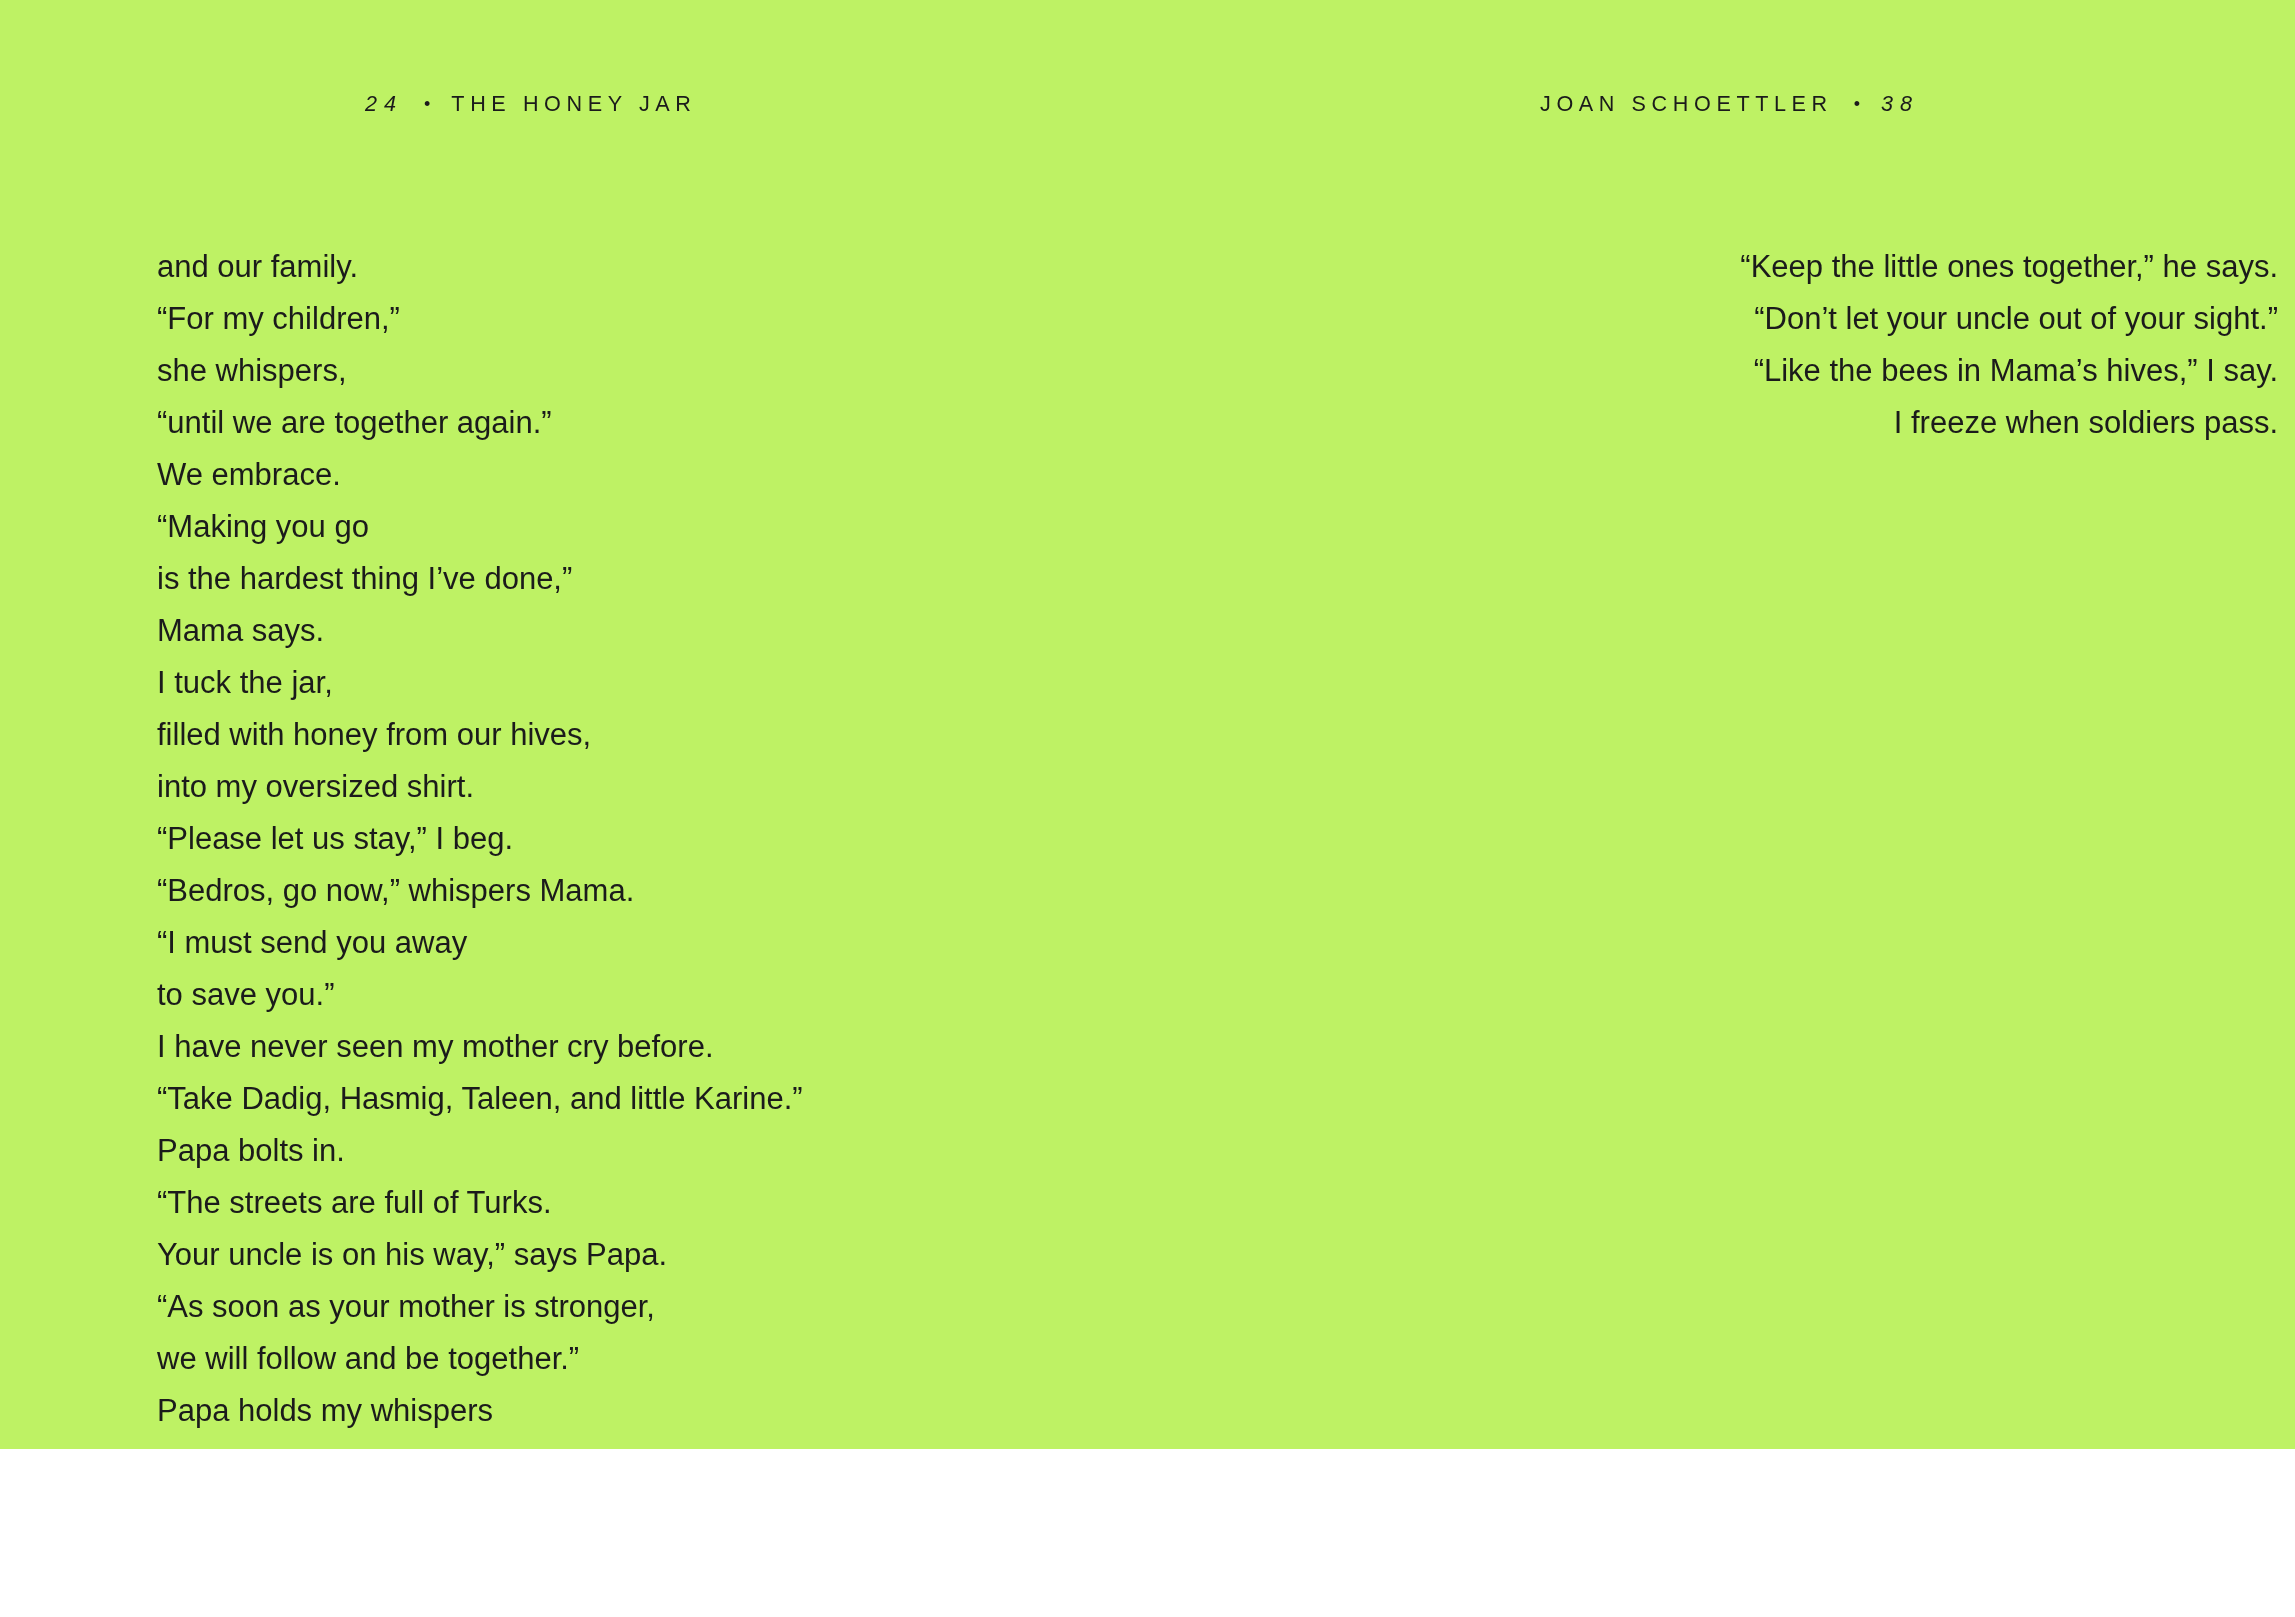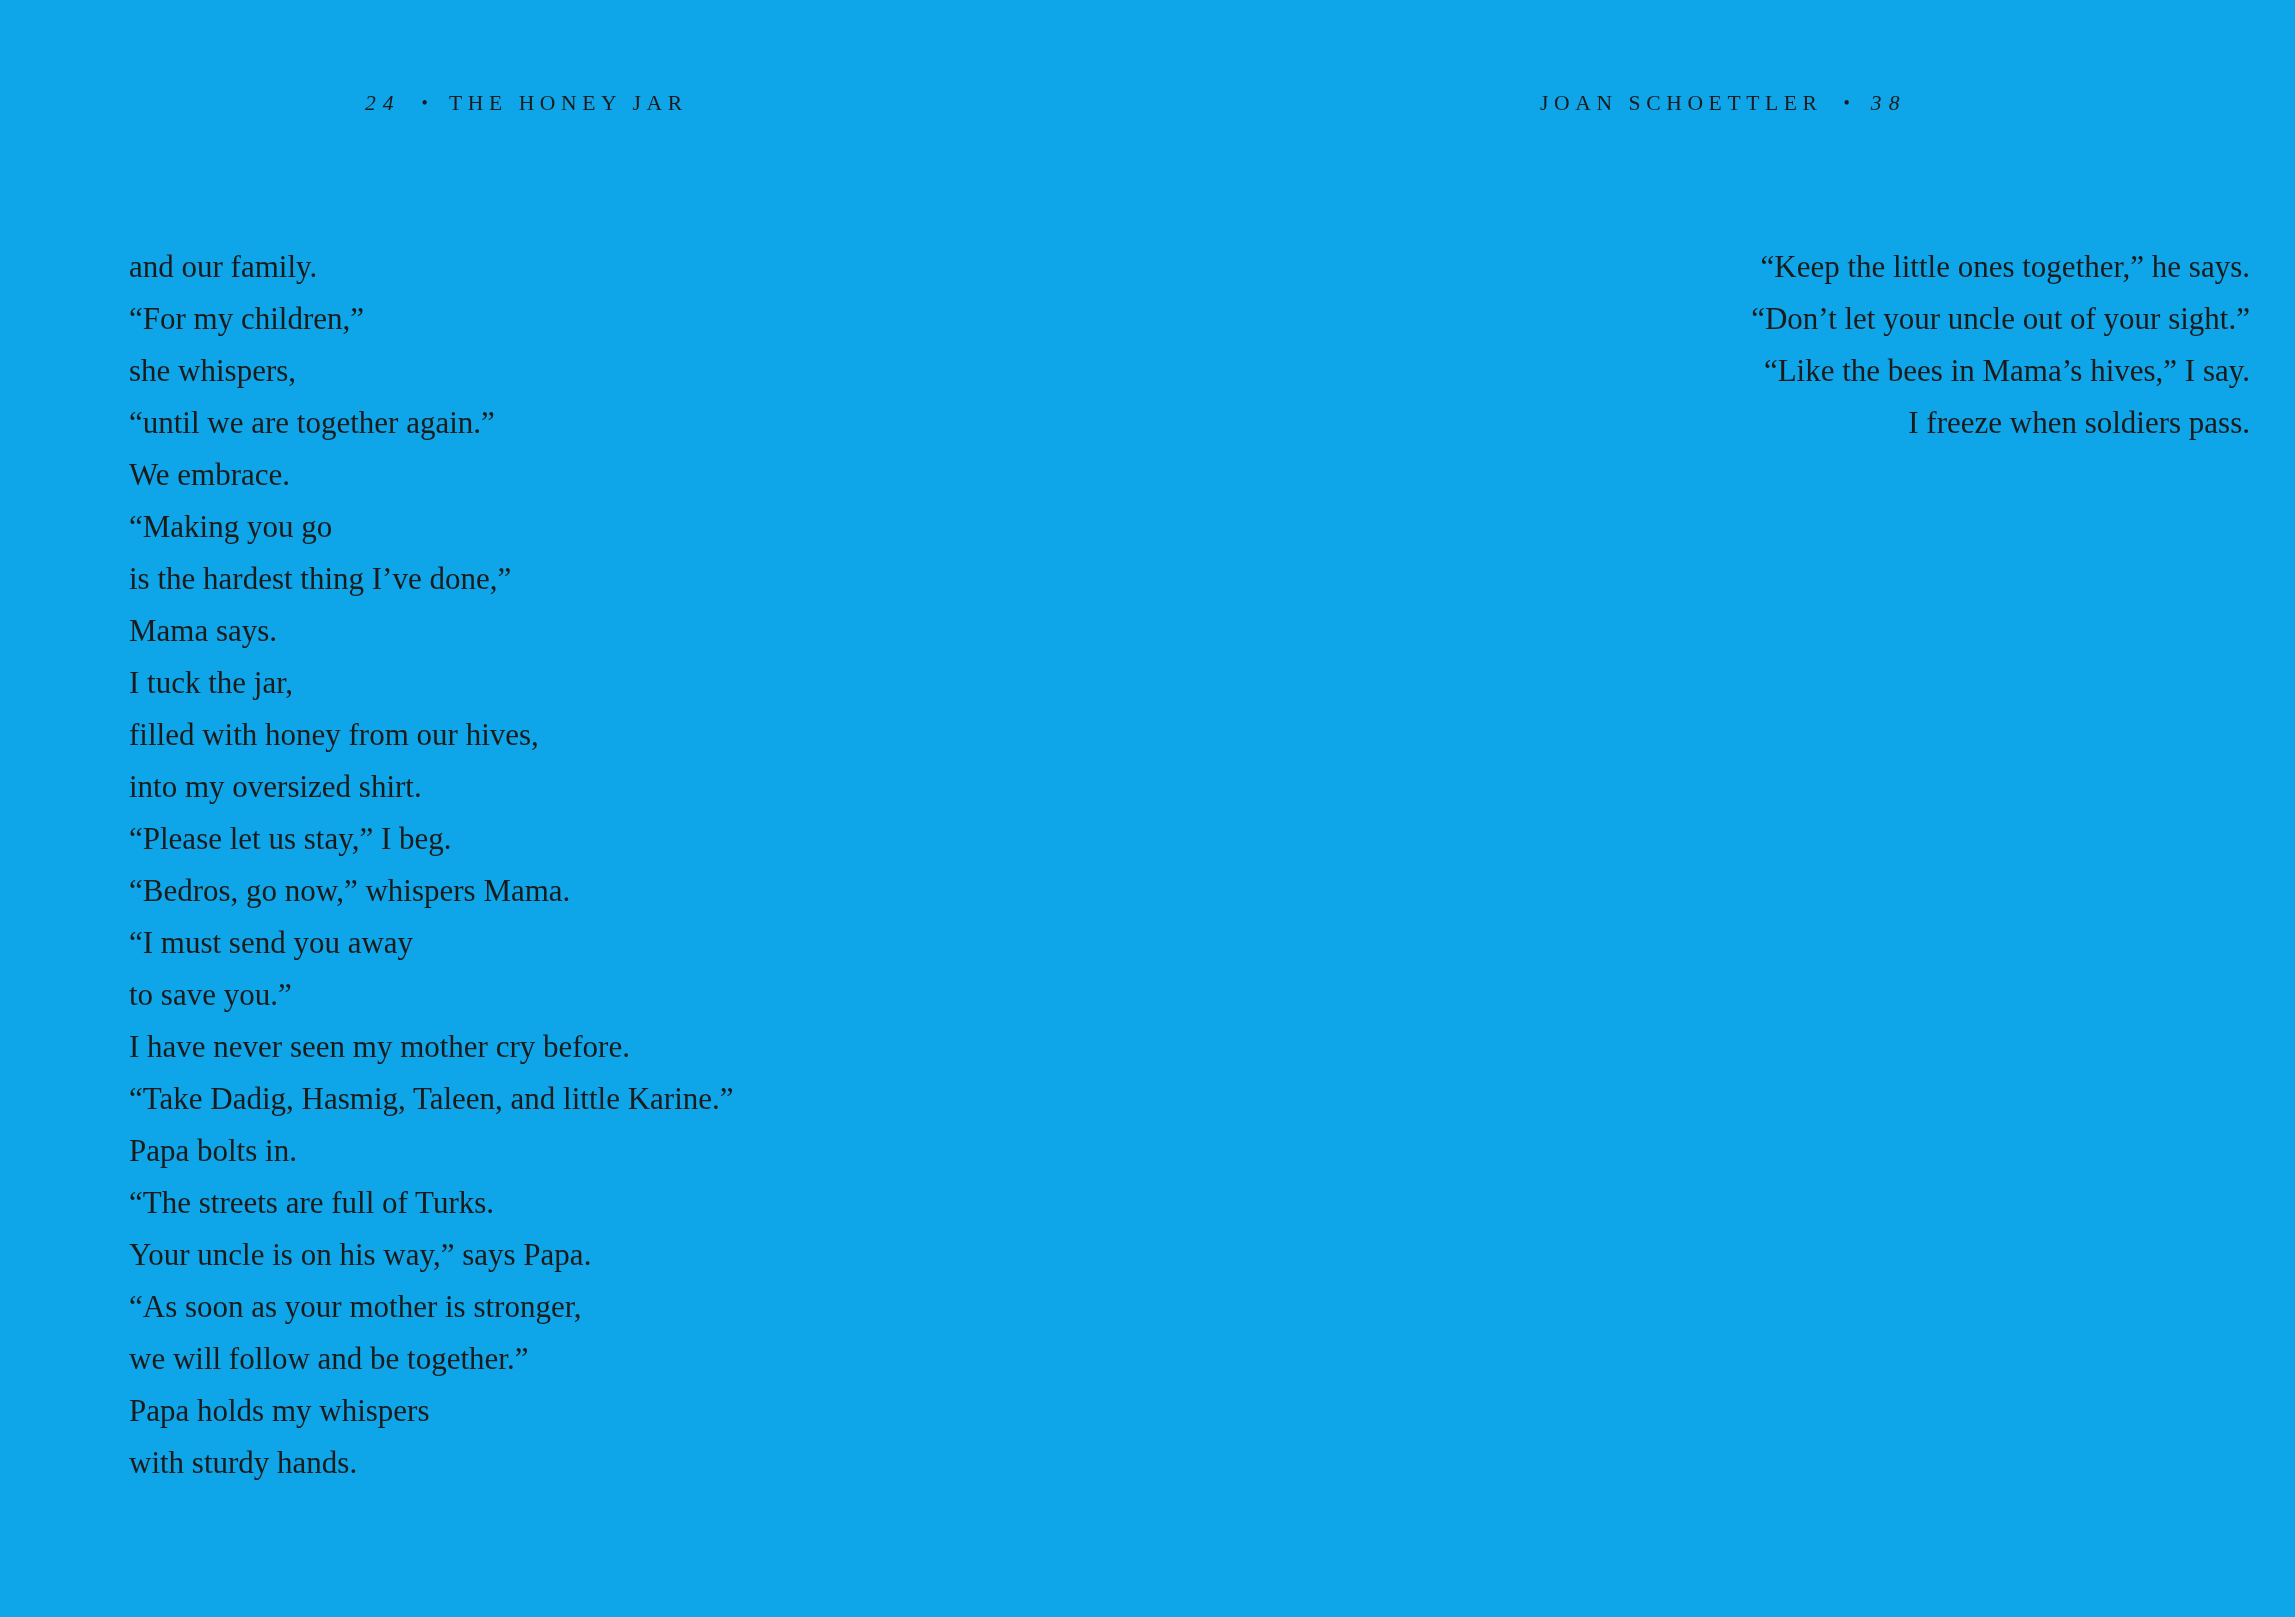--- a/index.html
+++ b/index.html
@@ -3,24 +3,24 @@
 <meta charset="utf-8">
 <style>
   html, body {
     margin: 0;
     padding: 0;
     background: #ffffff;
   }
   .spread {
     position: relative;
     width: 2295px;
-    height: 1617px;
-    background: #0ea5e9;
+    height: 1449px;
+    background: #bef264;
     color: #1b1b1b;
-    font-family: Liberation Serif, serif;
+    font-family: Liberation Sans, sans-serif;
     overflow: hidden;
   }
   .running-head {
     position: absolute;
     top: 88px;
     height: 31px;
     line-height: 31px;
     font-size: 21.6px;
     white-space: nowrap;
     color: #1b1b1b;
@@ -41,20 +41,21 @@
     font-size: 18px;
     vertical-align: 0.7px;
   }
   .poem {
     position: absolute;
     top: 241px;
     font-size: 31px;
     line-height: 52px;
     white-space: nowrap;
     color: #1b1b1b;
+    margin-left: 28px;
   }
   .poem--left  { left: 129px;  width: 988px; }
   .poem--right { left: 1346px; width: 904px; text-align: right; }
   .line { height: 52px; }
 </style>
 </head>
 <body>
 
 <div class="spread">
 

